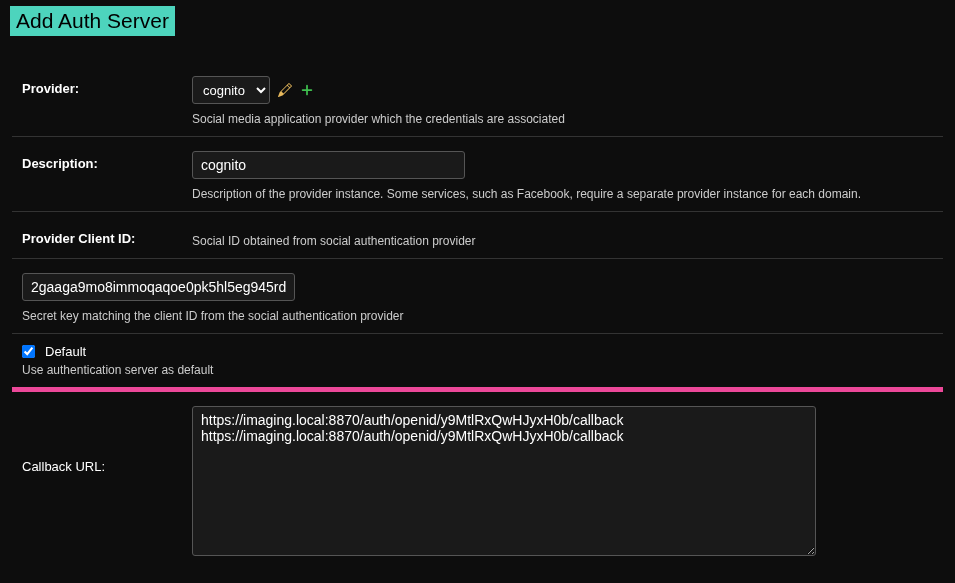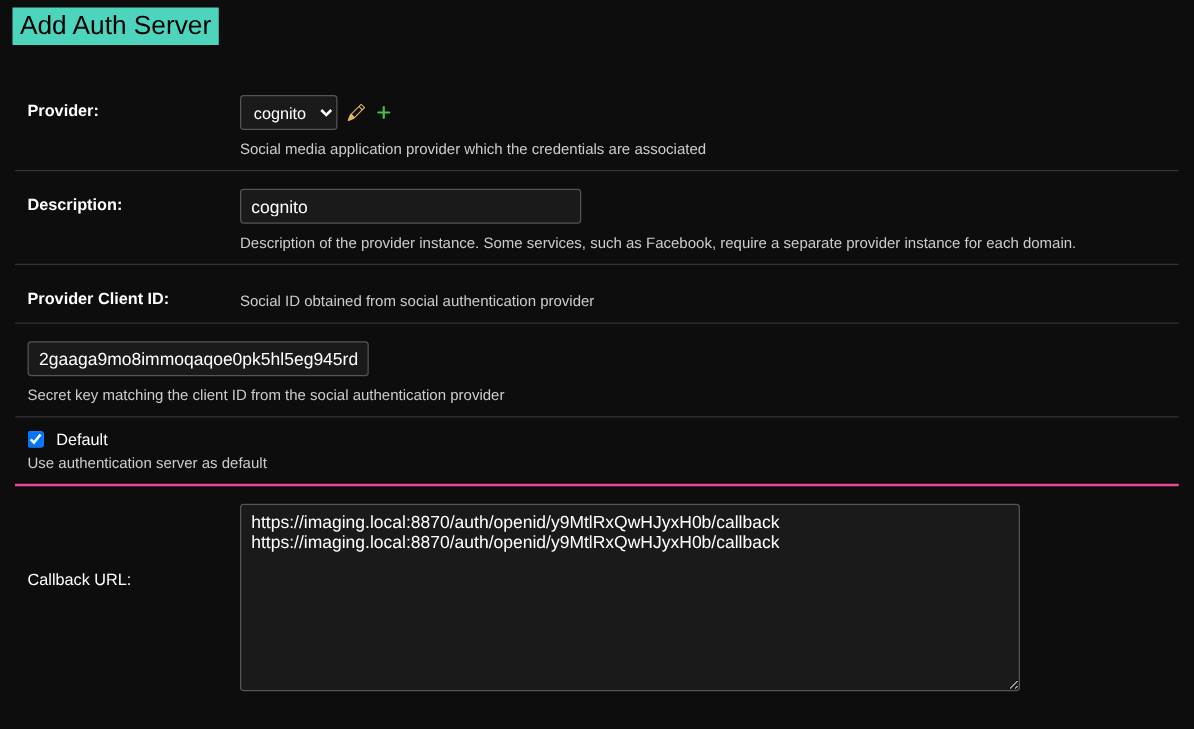--- a/index.html
+++ b/index.html
@@ -90,21 +90,21 @@
       margin-top: 8px;
     }
     .icon-btn {
       cursor: pointer;
       display: inline-flex;
       align-items: center;
       justify-content: center;
     }
     .default-row {
       padding: 10px 10px 10px 10px;
-      border-bottom: 2px solid #ec4899;
+      border-bottom: 5px solid #ec4899;
     }
     .checkbox-line {
       display: flex;
       align-items: center;
       gap: 10px;
     }
     .checkbox-line input[type="checkbox"] {
       width: 13px;
       height: 13px;
     }

